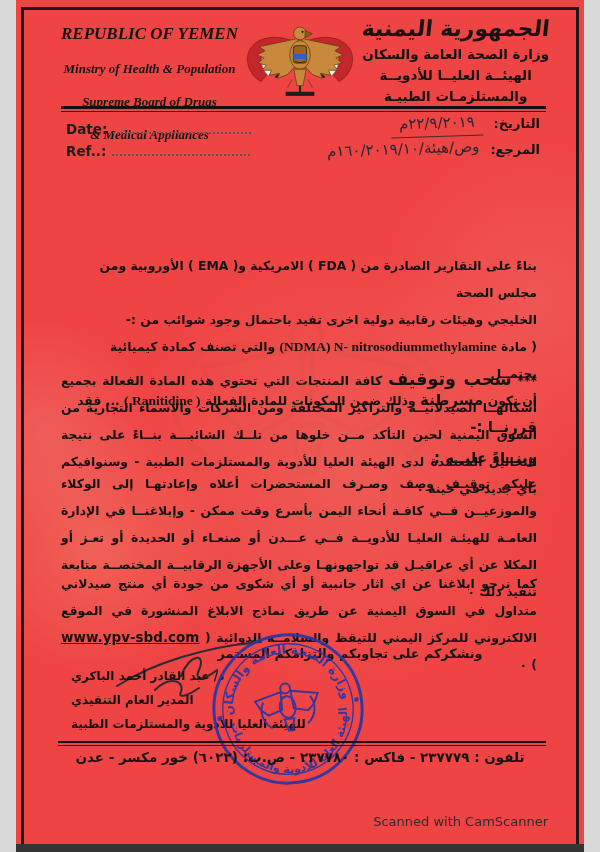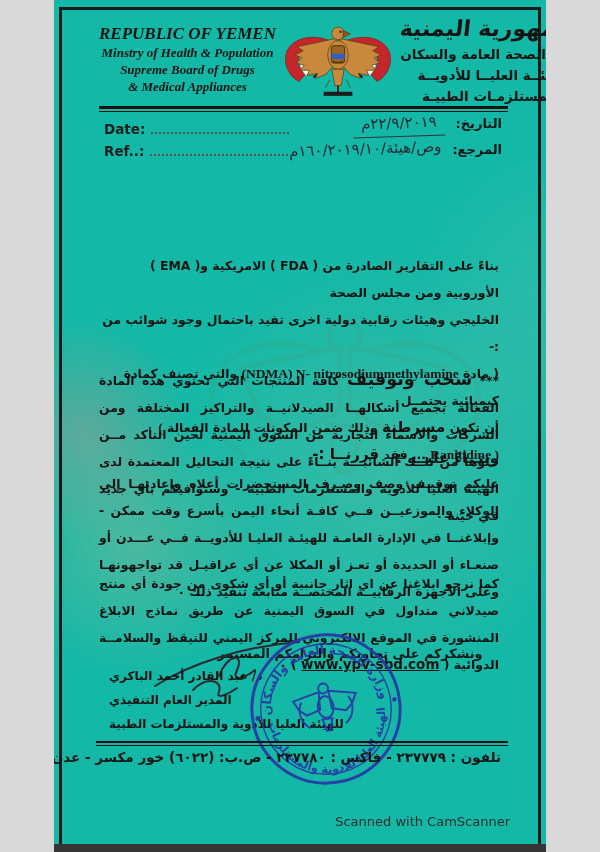--- a/index.html
+++ b/index.html
@@ -1,39 +1,39 @@
 <!DOCTYPE html>
 <html><head>
 <meta charset="utf-8">
 <style>
   html,body { margin:0; padding:0; background:#d9d9d9; }
   .page {
-    position:relative; width:492px; height:852px; margin:0 auto;
-    background:#14b8a6; overflow:hidden;
+    position:relative; width:568px; height:852px; margin:0 auto;
+    background:#ef4444; overflow:hidden;
     font-family:"DejaVu Sans", sans-serif; color:#141414;
   }
   .watermark {
     position:absolute; inset:0; pointer-events:none;
     background:
       radial-gradient(circle at 28px 430px, rgba(236,142,132,.33), rgba(236,142,132,0) 110px),
       radial-gradient(circle at 80px 545px, rgba(242,186,140,.25), rgba(242,186,140,0) 130px),
       radial-gradient(circle at 330px 470px, rgba(235,205,170,.16), rgba(235,205,170,0) 220px),
       radial-gradient(circle at 520px 300px, rgba(240,220,200,.12), rgba(240,220,200,0) 160px);
   }
   .frame {
     position:absolute; top:7px; left:5px; right:5px; bottom:6px;
     border:3px solid #1a1a1a; border-bottom:none; pointer-events:none;
   }
   .bottombar { position:absolute; left:0; right:0; bottom:0; height:8px; background:#353535; }
 
   
   .header { position:absolute; top:16px; left:45px; right:42px; display:flex; }
   .h-left { width:192px; text-align:center; font-family:"Liberation Serif", serif; font-style:italic; font-weight:bold; padding-top:8px; }
   .h-left .t1 { font-size:17px; white-space:nowrap; }
-  .h-left .t2 { font-size:13px; line-height:17px; white-space:nowrap; }
+  .h-left .t2 { font-size:13px; line-height:17px; white-space:nowrap;margin-top:16px; }
   .h-center { flex:1; display:flex; justify-content:center; align-items:flex-start; }
   .h-right { width:196px; text-align:center; direction:rtl; }
   .h-cal { font-size:22px; font-weight:bold; transform:skewX(-6deg); margin-bottom:3px; white-space:nowrap; }
   .h-ar { font-size:13.5px; font-weight:bold; line-height:21px; white-space:nowrap; }
 
   .rule2 { position:absolute; left:45px; right:38px; top:106px; border-top:3px solid #111; }
   .rule2::after { content:""; display:block; margin-top:2px; border-top:1px solid #111; }
 
   
   .meta-en { position:absolute; top:118px; left:50px; font-size:13.5px; font-weight:600; color:#1d1d1d; line-height:22px; }

